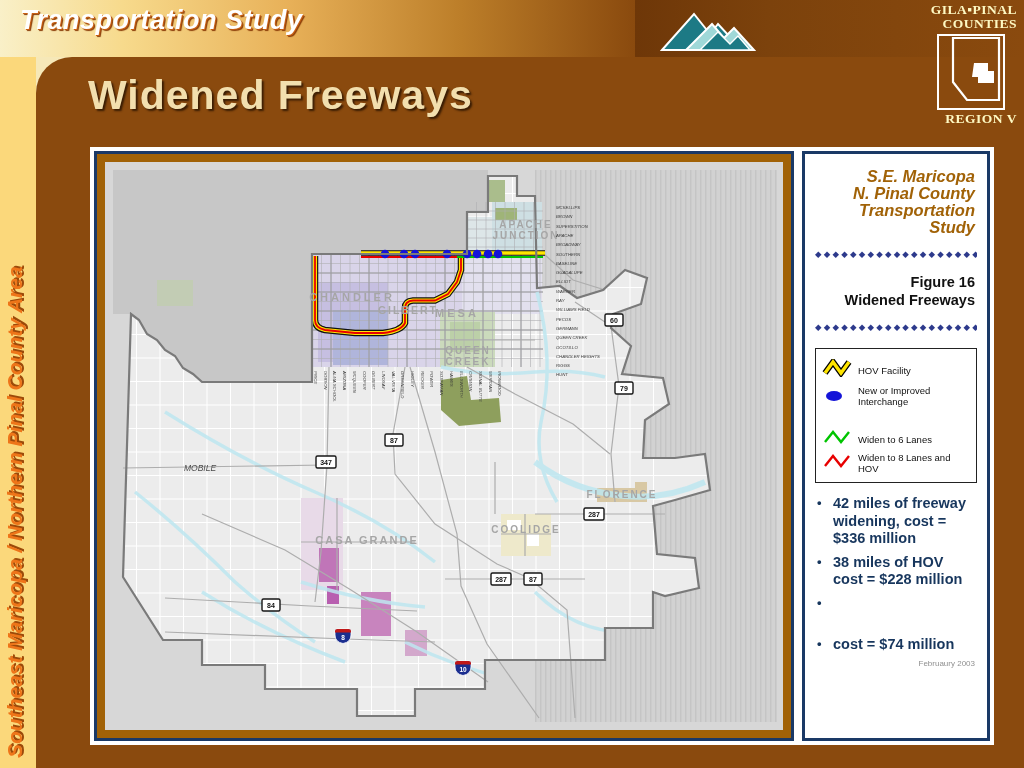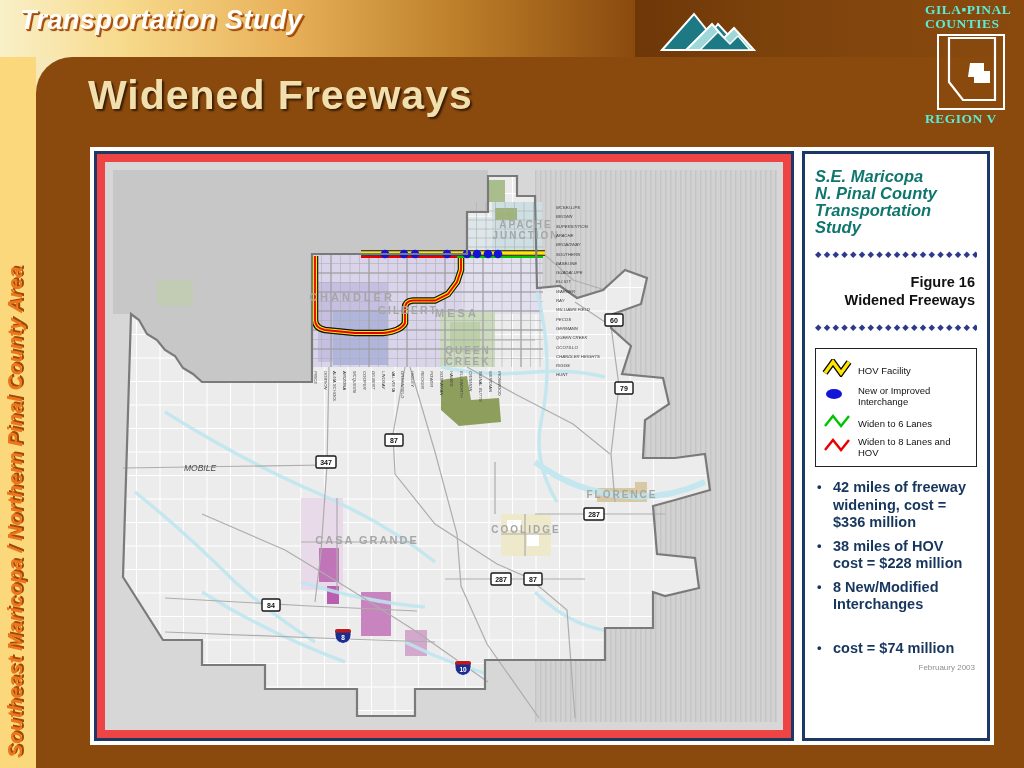--- a/index.html
+++ b/index.html
@@ -16,31 +16,31 @@
     font-size:21px;font-weight:bold;font-style:italic;color:#EE7519;text-shadow:1.5px 1.5px 0 #9C4A0A;white-space:nowrap;}
   .slide-title{position:absolute;left:88px;top:72px;font-size:41px;font-weight:bold;color:#F2DFAE;
     text-shadow:2px 2px 2px #3A1D04;letter-spacing:1px;}
   
   .mag{position:absolute;left:660px;top:4px;display:flex;align-items:flex-start;}
   .mag-text{margin-left:4px;color:#fff;font-weight:bold;letter-spacing:1.5px;font-size:14px;line-height:15px;
     text-shadow:1px 1px 1px #333;}
   .mag-text .l2{margin-left:9px;} .mag-text .l3{margin-left:18px;}
   .mag-text .of{font-size:11px;text-transform:lowercase;letter-spacing:.5px;}
   
-  .gila{position:absolute;left:925px;top:3px;width:92px;color:#5eead4;text-align:left;
+  .gila{position:absolute;left:925px;top:3px;width:92px;color:#fef9c3;text-align:right;
     font-family:"Liberation Serif",serif;font-weight:bold;font-size:13.5px;line-height:14px;letter-spacing:.5px;}
   .gila-box{width:64px;height:72px;border:2px solid #fff;margin:3px auto 2px auto;}
   
   .map-panel{position:absolute;left:90px;top:147px;width:708px;height:598px;background:#fff;}
-  .map-inner{position:absolute;left:4px;top:4px;right:4px;bottom:4px;border:3px solid #1A3966;padding:8px;background:#ef4444;}
+  .map-inner{position:absolute;left:4px;top:4px;right:4px;bottom:4px;border:3px solid #1A3966;padding:8px;background:#a16207;}
   .map-inner svg{display:block;width:100%;height:100%;}
   .right-panel{position:absolute;left:798px;top:147px;width:196px;height:598px;background:#fff;}
   .rp-inner{position:absolute;left:4px;top:4px;right:4px;bottom:4px;border:3px solid #1A3966;background:#fff;
     padding:14px 10px 6px 10px;box-sizing:border-box;overflow:hidden;}
-  .study-title{color:#0f766e;font-weight:bold;font-style:italic;font-size:16.5px;line-height:17px;padding-right:2px;}
+  .study-title{color:#a16207;font-weight:bold;font-style:italic;font-size:16.5px;line-height:17px;text-align:right;padding-right:2px;}
   .diamonds{color:#2D3A8C;font-size:8.5px;letter-spacing:2.2px;white-space:nowrap;overflow:hidden;margin-top:13px;}
   .figure{margin-top:14px;text-align:right;font-weight:bold;font-size:14.5px;line-height:18px;color:#111;padding-right:2px;}
   .legend{margin-top:16px;border:1.3px solid #222;padding:10px 6px 8px 6px;}
   .leg-row{display:flex;align-items:center;}
   .leg-icon{width:36px;flex:0 0 36px;}
   .leg-label{font-size:9.5px;color:#111;line-height:11px;}
   .bullets{margin-top:12px;padding:0 2px;}
   .b-row{display:flex;margin-bottom:6px;}
   .b-dot{width:16px;flex:0 0 16px;color:#17365D;font-size:13px;font-weight:bold;}
   .b-text{flex:1;color:#17365D;font-weight:bold;font-size:14.5px;line-height:17.5px;}
@@ -323,21 +323,21 @@
   <div class="legend">
     <div class="leg-row" style="margin-bottom:4px;">
       <span class="leg-icon">
         <svg width="30" height="18" viewBox="0 0 30 18">
               <polyline points="3,14 11,3 19,14 27,3" fill="none" stroke="#000000" stroke-width="6"></polyline>
               <polyline points="3,14 11,3 19,14 27,3" fill="none" stroke="#FFE500" stroke-width="3.4"></polyline>
             </svg>
       </span>
       <span class="leg-label">HOV Facility</span>
     </div>
-    <div class="leg-row" style="margin-bottom:6px;">
+    <div class="leg-row" style="margin-bottom:22px;align-items:flex-end;">
       <span class="leg-icon">
         <svg width="30" height="14" viewBox="0 0 30 14">
               <ellipse cx="12" cy="7" rx="8" ry="5" fill="#1414D8"></ellipse>
             </svg>
       </span>
       <span class="leg-label" style="width:100px;">New or Improved Interchange</span>
     </div>
     <div class="leg-row" style="margin-bottom:3px;">
       <span class="leg-icon">
         <svg width="30" height="16" viewBox="0 0 30 16">
@@ -360,21 +360,20 @@
     <div class="b-row">
       <span class="b-dot">•</span>
       <span class="b-text">42 miles of freeway widening, cost = $336 million</span>
     </div>
     <div class="b-row">
       <span class="b-dot">•</span>
       <span class="b-text">38 miles of HOV cost = $228 million</span>
     </div>
     <div class="b-row">
       <span class="b-dot">•</span>
-      <span class="b-text">8 New/Modified Interchanges</span>
     </div>
     <div class="b-row b-gap">
       <span class="b-dot">•</span>
       <span class="b-text">cost = $74 million</span>
     </div>
   </div>
   <div class="date">Februaury 2003</div>
  </div>
 </div>
 

